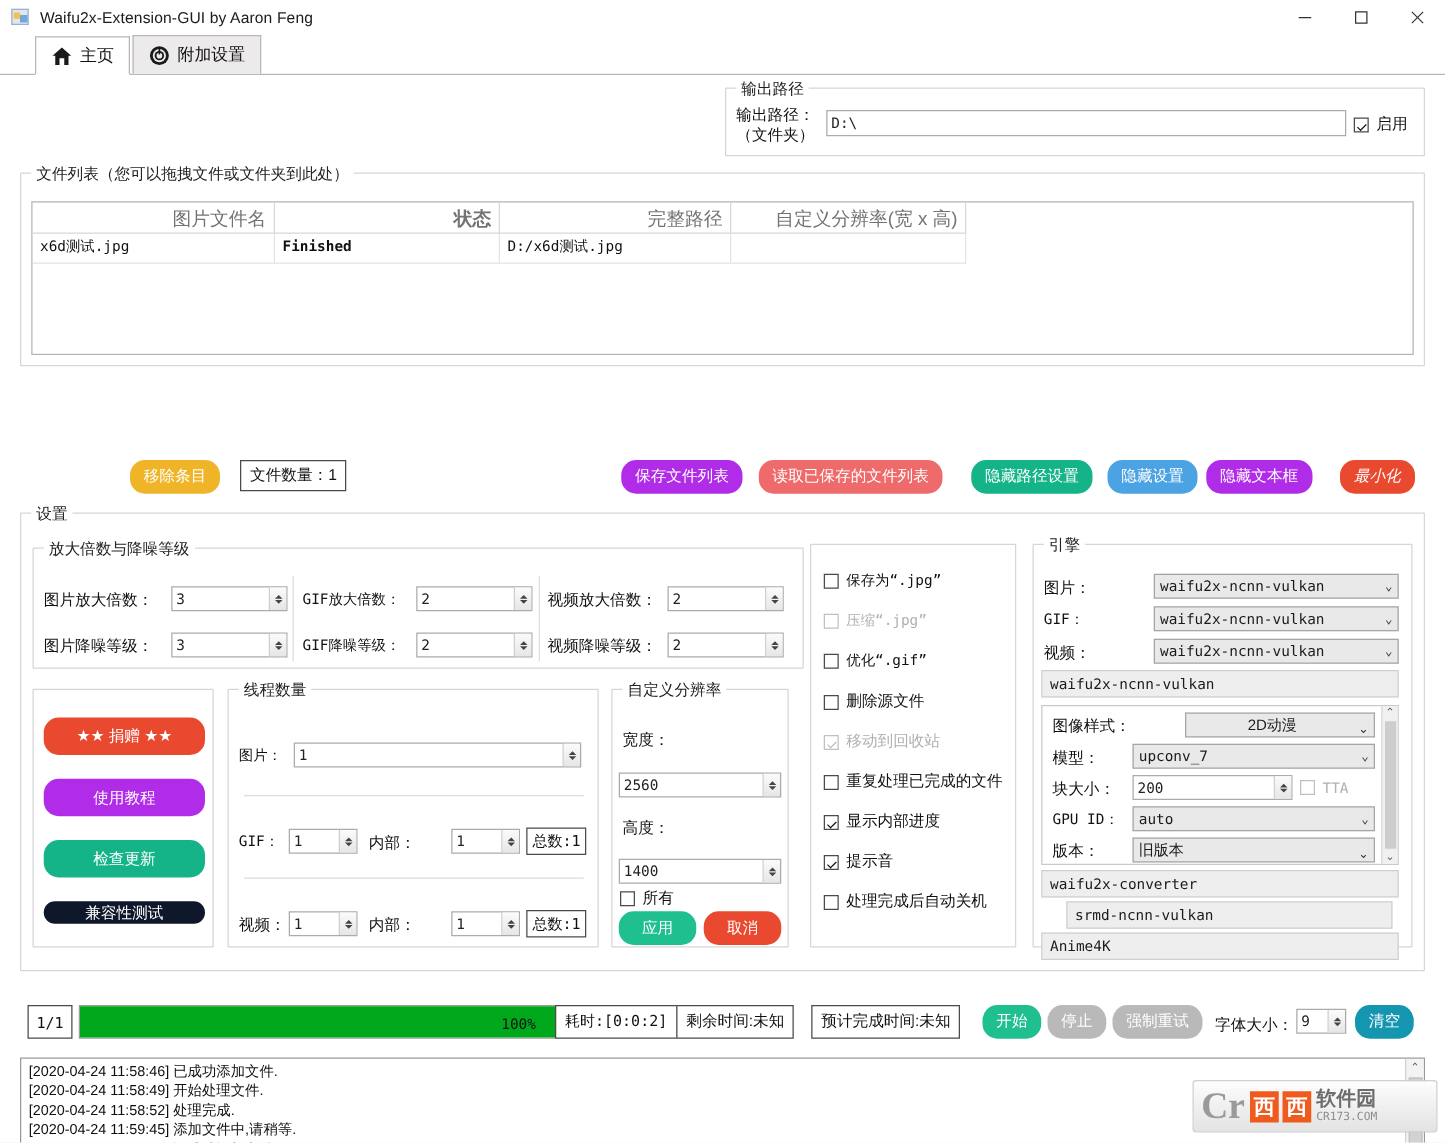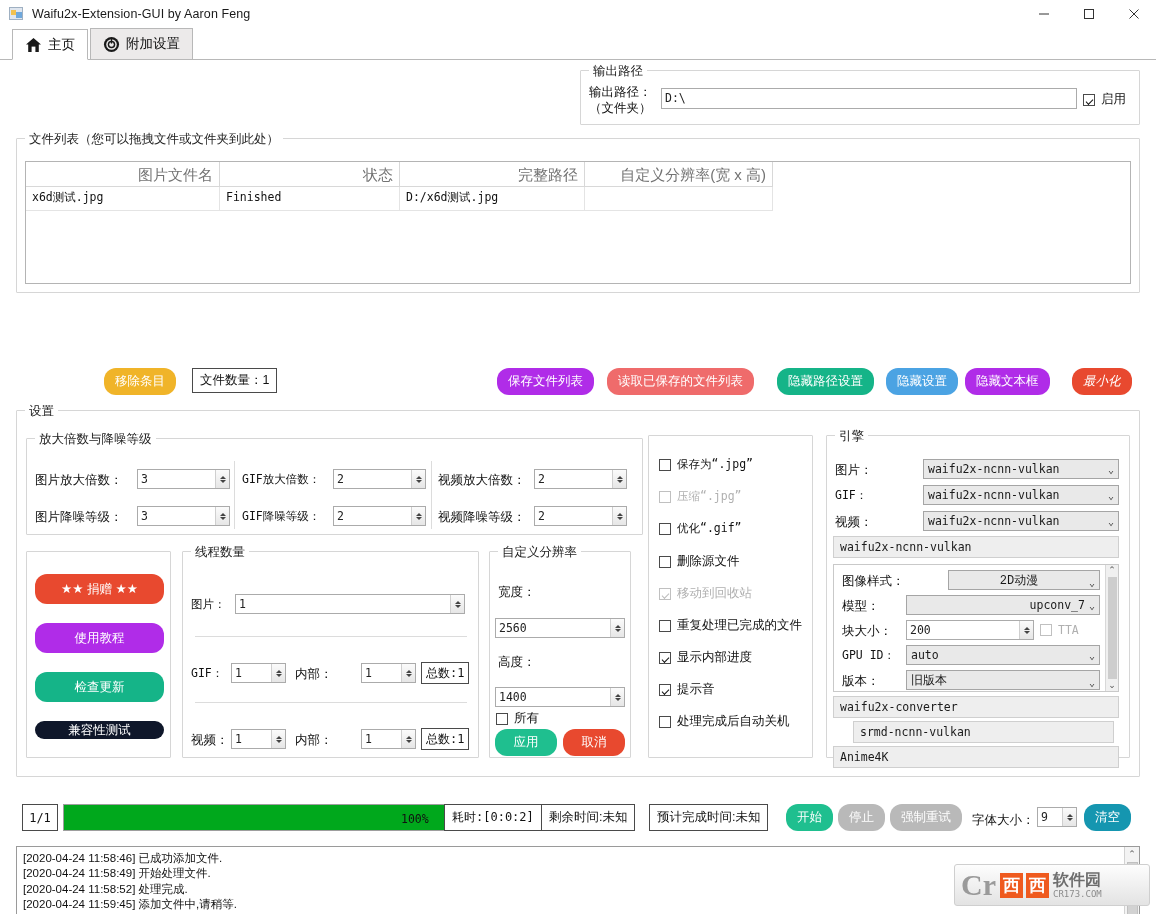--- a/index.html
+++ b/index.html
@@ -21,21 +21,21 @@
   .title-icon i { position:absolute; display:block; }
   .ti1 { left:0; top:1px; width:14px; height:13px; background:#dfe6ef; border:1px solid #9fb0c2; }
   .ti2 { left:2px; top:4px; width:5px; height:5px; background:#f2c14e; }
   .ti3 { left:7px; top:6px; width:6px; height:6px; background:#6fa8dc; }
   .title-text { font-size:12.5px; color:#1a1a1a; letter-spacing:.1px; }
   .win-ctrl { margin-left:auto; display:flex; height:27px; }
   .win-btn { width:45px; height:27px; display:flex; align-items:center; justify-content:center; color:#333; font-size:12px; }
   .win-btn svg { display:block; }
 
   
-  .tabstrip { height:33px; background:#fff; display:flex; align-items:flex-end; padding-left:12px; flex:0 0 auto;
+  .tabstrip { height:33px; background:#fff; display:flex; align-items:flex-end; padding-left:28px; flex:0 0 auto;
               border-bottom:1px solid #b8b8b8; }
   .tab { height:31px; display:flex; align-items:center; gap:6px; padding:0 12px;
          border:1px solid #b8b8b8; border-bottom:none; background:#eceaea; font-size:13.5px; color:#111; margin-right:2px; }
   .tab.active { background:#fff; border-bottom:1px solid #fff; margin-bottom:-1px; }
   .tab svg { display:block; }
 
   
   .grp { position:absolute; border:1px solid #d6d6d6; border-radius:1px; }
   .grp > .cap { position:absolute; top:-8px; left:8px; background:#fff; padding:0 4px; font-size:12.5px; color:#222; white-space:nowrap; }
 
@@ -49,21 +49,21 @@
   .spin .arrows { width:14px; border-left:1px solid #cfcfcf; background:linear-gradient(#fbfbfb,#e6e6e6);
                   display:flex; flex-direction:column; align-items:center; justify-content:center; gap:1px; flex:0 0 auto; }
   .spin .arrows b { display:block; width:0; height:0; border-left:3px solid transparent; border-right:3px solid transparent; }
   .spin .arrows b.u { border-bottom:3px solid #444; }
   .spin .arrows b.d { border-top:3px solid #444; }
 
   .sel { display:flex; align-items:center; border:1px solid #a5a5a5; background:#e9e9e9; height:20px;
          font-family:"DejaVu Sans Mono","Liberation Mono",monospace; font-size:11.5px; color:#1a1a1a; padding:0 4px; }
   .sel .lbl { flex:1 1 auto; overflow:hidden; white-space:nowrap; }
   .sel .car { flex:0 0 auto; color:#333; font-size:10px; margin-left:4px; }
-  .sel.cn { font-family:Liberation Mono, monospace; font-size:12px;align-items:flex-end; }
+  .sel.cn { font-family:Liberation Sans, sans-serif; font-size:12px;align-items:flex-end; }
 
   
   .cb { display:flex; align-items:center; gap:6px; font-size:12.5px; color:#111; white-space:nowrap; }
   .cb .box { width:12px; height:12px; border:1px solid #4a4a4a; background:#fff; position:relative; flex:0 0 auto; }
   .cb.on .box:after { content:""; position:absolute; left:2px; top:4px; width:6px; height:3px;
                       border-left:1.6px solid #111; border-bottom:1.6px solid #111; transform:rotate(-45deg); }
   .cb.dis { color:#b0b0b0; }
   .cb.dis .box { border-color:#c0c0c0; }
   .cb.dis.on .box:after { border-color:#bcbcbc; }
   .cb.mono { font-family:"DejaVu Sans Mono","Liberation Mono",monospace; font-size:11.5px; }
@@ -79,21 +79,21 @@
            padding:0 7px; font-size:12.5px; color:#111; white-space:nowrap;text-align:right; }
   .boxed.mono { font-family:"DejaVu Sans Mono","Liberation Mono",monospace; font-size:12px; }
 
   
   .ftable { position:absolute; left:8px; top:22px; right:8px; bottom:8px; border:1px solid #b4b4b4; background:#fff; overflow:hidden; }
   .fthead { display:flex; height:25px; }
   .fth { border-right:1px solid #d8d8d8; border-bottom:1px solid #d8d8d8; padding:4px 6px; font-size:15px; color:#737373; white-space:nowrap;text-align:right; }
   .ftrow { display:flex; height:24px; }
   .ftd { border-right:1px solid #e4e4e4; border-bottom:1px solid #e4e4e4; padding:3px 6px;
          font-family:"DejaVu Sans Mono","Liberation Mono",monospace; font-size:11.5px; color:#111; white-space:nowrap; overflow:hidden; }
-  .c0 { width:194px; } .c1 { width:180px; } .c2 { width:185px; } .c3 { width:188px; }
+  .c0 { width:194px; } .c1 { width:180px;font-weight:bold; } .c2 { width:185px; } .c3 { width:188px; }
 
   
   .progwrap { position:absolute; border:1px solid #9e9e9e; background:#fff; }
   .progbar { height:100%; background:#00a81c; }
 
   
   .logbox { position:absolute; border:1px solid #9a9a9a; background:#fff; overflow:hidden; display:flex; }
   .logtext { flex:1 1 auto; padding:4px 6px; font-size:11.5px; line-height:15.4px; color:#111; }
   .logline { white-space:nowrap; }
   .vscroll { width:15px; flex:0 0 auto; background:#f3f3f3; border-left:1px solid #d2d2d2;
@@ -435,21 +435,21 @@
 
       <div class="epanel" style="left:6px; top:128px; width:286px; height:128px;">
         <div class="inner">
           <div class="lab" style="left:8px; top:8px;">图像样式：</div>
           <div class="sel cn" style="position:absolute; left:114px; top:5px; width:152px;">
             <span class="lbl" style="text-align:center;">2D动漫</span>
             <span class="car">⌄</span>
           </div>
 
           <div class="lab" style="left:8px; top:33px;">模型：</div>
-          <div class="sel" style="position:absolute; left:72px; top:30px; width:194px;text-align:right;">
+          <div class="sel" style="position:absolute; left:72px; top:30px; width:194px;">
             <span class="lbl">upconv_7</span>
             <span class="car">⌄</span>
           </div>
 
           <div class="lab" style="left:8px; top:58px;">块大小：</div>
           <div class="spin" style="position:absolute; left:72px; top:55px; width:128px;">
             <span class="v">200</span>
             <span class="arrows">
                 <b class="u"></b>
                 <b class="d"></b>

